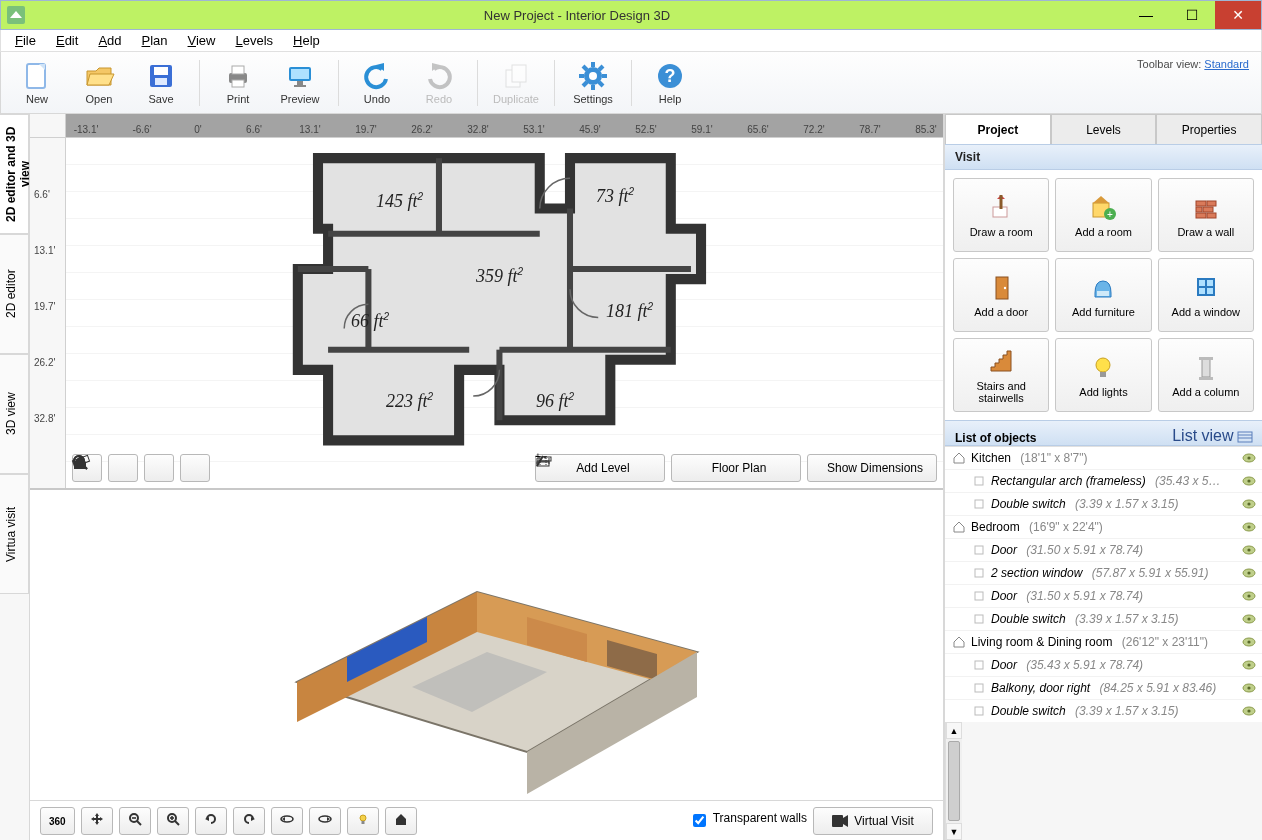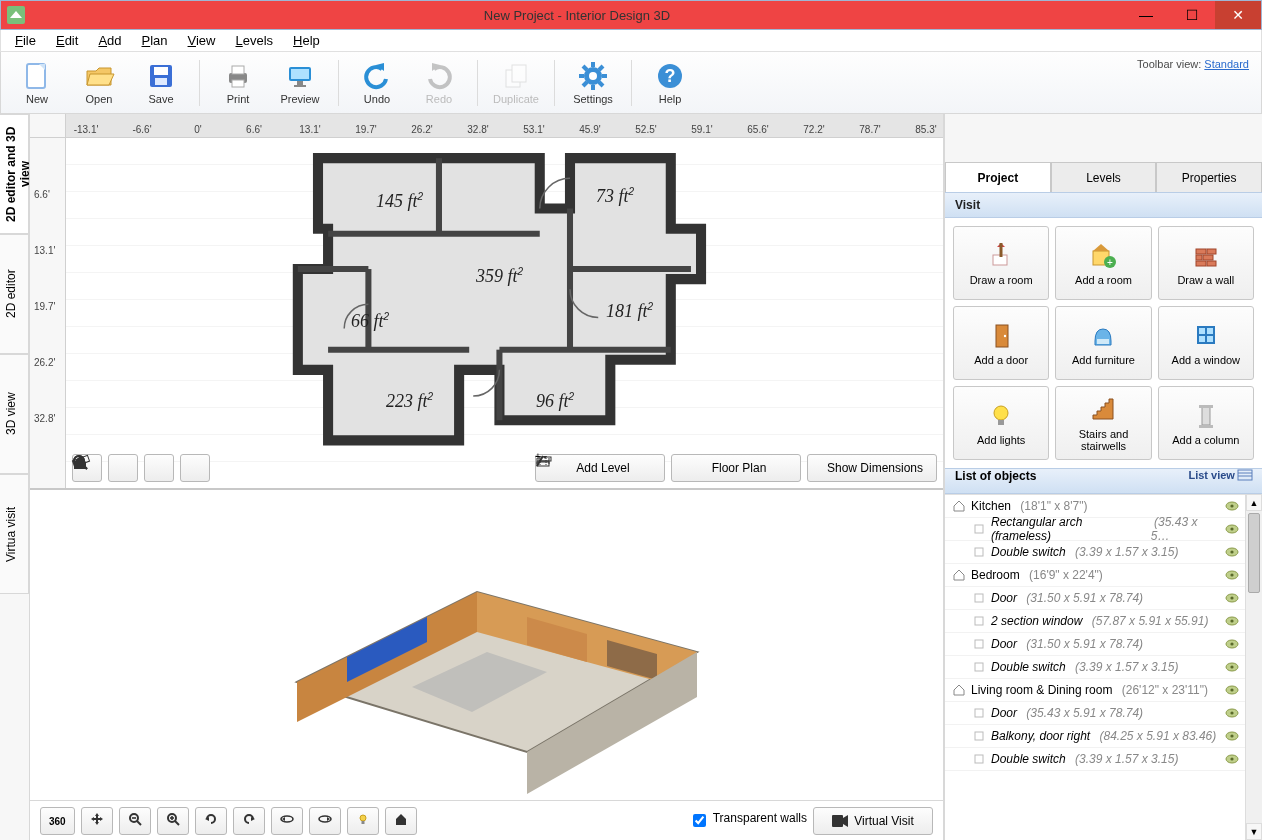--- a/index.html
+++ b/index.html
@@ -9,21 +9,21 @@
     --panel-header-2: #cfe0f3;
     --blue-accent: #2a6bcd;
     --disabled: #bbbbbb;
     --row-hover: #f3f7fd;
     --close-red: #c84031;
   }
   * { box-sizing: border-box; font-family: "Segoe UI", Tahoma, sans-serif; }
   html, body { margin:0; padding:0; width:1262px; height:840px; overflow:hidden; background:#f0f0f0; }
 
   
-  .titlebar { height:30px; background:#ef4444; border:1px solid #9fb6d4; display:flex; align-items:center; }
+  .titlebar { height:30px; background:#bef264; border:1px solid #9fb6d4; display:flex; align-items:center; }
   .titlebar .icon { width:18px; height:18px; margin:0 6px; }
   .titlebar .title { flex:1; text-align:center; font-size:13px; color:#333; }
   .winbtn { width:46px; height:28px; display:flex; align-items:center; justify-content:center; font-size:14px; }
   .winbtn.close { background:var(--close-red); color:#fff; }
 
   
   .menubar { height:22px; background:#fff; border:1px solid #e0e0e0; border-top:none; display:flex; align-items:center; padding:0 6px; gap:4px; }
   .menubar span { font-size:13px; padding:2px 8px; cursor:default; }
   .menubar span u { text-decoration:underline; }
 
@@ -41,21 +41,21 @@
   
   .workarea { display:flex; height:calc(840px - 30px - 22px - 62px); }
 
   
   .vt { width:30px; background:#f7f7f7; border-right:1px solid #d8d8d8; display:flex; flex-direction:column;}
   .vtab { flex:0 0 120px; writing-mode:vertical-rl; transform:rotate(180deg); text-align:center; font-size:12px; padding:8px 4px; border:1px solid #d8d8d8; border-right:none; background:#fafafa; cursor:default;}
   .vtab.active { background:#fff; font-weight:600; }
 
   
   .canvas-col { flex:1; display:flex; flex-direction:column; background:#fff; border-right:1px solid #d8d8d8; position:relative;}
-  .ruler-h { height:24px; background:#e5e5e5; border-bottom:1px solid #d0d0d0; display:flex; align-items:flex-end; font-size:10px; color:#444; position:relative; overflow:hidden;}
+  .ruler-h { height:24px; background:#a3a3a3; border-bottom:1px solid #d0d0d0; display:flex; align-items:flex-end; font-size:10px; color:#444; position:relative; overflow:hidden;}
   .ruler-h span { position:absolute; bottom:2px; transform:translateX(-50%);}
   .ruler-v { width:36px; background:#f7f7f7; border-right:1px solid #d0d0d0; font-size:10px; color:#444; position:relative;}
   .ruler-v span { position:absolute; left:4px; transform:translateY(-50%);}
   .plan-row { flex:0 0 350px; display:flex; }
   .plan-area { flex:1; position:relative; background:repeating-linear-gradient(#fff,#fff 26px,#f4f4f4 26px,#f4f4f4 27px), repeating-linear-gradient(90deg,#fff,#fff 26px,#f4f4f4 26px,#f4f4f4 27px);}
   .plan-area svg { position:absolute; inset:0; }
 
   .room-label { position:absolute; font-family:Georgia,serif; font-style:italic; font-size:18px; color:#222;margin-top:8px; }
 
   .plan-toolbar { position:absolute; left:6px; bottom:6px; display:flex; gap:6px; }
@@ -66,38 +66,38 @@
   .plan-actionbar .pb { min-width:130px; }
 
   .view3d-row { flex:1; display:flex; flex-direction:column; border-top:2px solid #c8c8c8; background:#ffffff; position:relative;gap:16px;}
   .view3d-canvas { flex:1; display:flex; align-items:center; justify-content:center; }
   .bottombar { height:40px; border-top:1px solid #d8d8d8; display:flex; align-items:center; padding:0 10px; gap:6px; background:#fff;}
   .bottombar .spacer { flex:1; }
   .bottombar label { font-size:12px; display:flex; align-items:flex-start; gap:4px;}
 
   
   .rightpanel { width:318px; background:#f6f6f6; display:flex; flex-direction:column; border-left:1px solid #d8d8d8;}
-  .rtabs { height:30px; display:flex;margin-top:48px; }
+  .rtabs { height:30px; display:flex; }
   .rtab { flex:1; border:1px solid #c8c8c8; border-bottom:none; background:#ececec; font-size:12px; display:flex; align-items:center; justify-content:center; cursor:default;}
   .rtab.active { background:#fff; font-weight:600; }
   .section-header { height:26px; background:linear-gradient(var(--panel-header-1),var(--panel-header-2)); border:1px solid #b9cde6; border-left:none; border-right:none; font-size:12px; font-weight:700; display:flex; align-items:center; padding:0 10px; color:#222;}
   .design-grid { display:grid; grid-template-columns:repeat(3,1fr); gap:6px; padding:8px; background:#fff;}
   .dg-btn { height:74px; border:1px solid #c8c8c8; border-radius:3px; background:linear-gradient(#fdfdfd,#efefef); display:flex; flex-direction:column; align-items:center; justify-content:center; gap:4px; font-size:11px; text-align:center; cursor:default; padding:4px;}
   .dg-btn .ic { width:30px; height:30px; display:flex; align-items:center; justify-content:center;}
 
-  .list-head { height:26px; background:linear-gradient(var(--panel-header-1),var(--panel-header-2)); border-top:1px solid #b9cde6; border-bottom:1px solid #b9cde6; font-size:12px; font-weight:700; display:flex; align-items:flex-start; padding:0 10px;}
-  .list-head .lv { margin-left:auto; font-weight:700; font-size:11px; color:#2a4b8a;}
+  .list-head { height:26px; background:linear-gradient(var(--panel-header-1),var(--panel-header-2)); border-top:1px solid #b9cde6; border-bottom:1px solid #b9cde6; font-size:12px; font-weight:700; display:flex; align-items:flex-end; padding:0 10px;}
+  .list-head .lv { margin-left:auto; font-weight:400; font-size:16px; color:#2a4b8a;}
   .objlist { flex:1; overflow-y:auto; background:#fff; font-size:12px; border-top:1px solid #e0e0e0;}
   .objrow { display:flex; align-items:center; height:23px; padding:0 6px; gap:6px; border-bottom:1px solid #f2f2f2;}
   .objrow.level1 { padding-left:8px; }
   .objrow.level2 { padding-left:28px;font-style:italic; }
   .objrow .dim { color:#888; }
   .objrow .eye { margin-left:auto; width:14px; height:10px; }
   .objrow .pre { width:12px; height:12px; flex:0 0 12px;}
-  .objwrap { position:relative; flex:1; display:flex; flex-direction:row; min-height:0;}
+  .objwrap { position:relative; flex:1; display:flex; flex-direction:column; min-height:0;}
 
   
   svg { overflow:visible; }
 
   
   .scrollbar-v { width:17px; background:#f0f0f0; border-left:1px solid #ddd; display:flex; flex-direction:column;}
   .scrollbar-v .arrow{ height:17px; display:flex; align-items:center; justify-content:center; font-size:9px; background:#f7f7f7; border:1px solid #ddd;}
   .scrollbar-v .thumb{ flex:0 0 80px; margin:2px; background:#cfcfcf; border:1px solid #aaa; border-radius:2px;}
   .scrollbar-v .track{ flex:1; }
 
@@ -542,33 +542,33 @@
               <rect x="6" y="6" width="16" height="16" fill="#aee0ff" stroke="#2a7ac0" stroke-width="2"></rect>
               <line x1="14" y1="6" x2="14" y2="22" stroke="#2a7ac0" stroke-width="2"></line>
               <line x1="6" y1="14" x2="22" y2="14" stroke="#2a7ac0" stroke-width="2"></line>
             </svg>
           </div>
           <div>Add a window</div>
         </div>
         <div class="dg-btn">
           <div class="ic">
             <svg width="28" height="28">
+              <path d="M4 24 L4 20 L8 20 L8 16 L12 16 L12 12 L16 12 L16 8 L20 8 L20 4 L24 4 L24 24 Z" fill="#d98a3a" stroke="#8a5020"></path>
+            </svg>
+          </div>
+          <div>Stairs and stairwells</div>
+        </div>
+        <div class="dg-btn">
+          <div class="ic">
+            <svg width="28" height="28">
               <circle cx="14" cy="12" r="7" fill="#ffe04a" stroke="#c8a020"></circle>
               <rect x="11" y="19" width="6" height="5" fill="#999"></rect>
             </svg>
           </div>
           <div>Add lights</div>
-        </div>
-        <div class="dg-btn">
-          <div class="ic">
-            <svg width="28" height="28">
-              <path d="M4 24 L4 20 L8 20 L8 16 L12 16 L12 12 L16 12 L16 8 L20 8 L20 4 L24 4 L24 24 Z" fill="#d98a3a" stroke="#8a5020"></path>
-            </svg>
-          </div>
-          <div>Stairs and stairwells</div>
         </div>
         <div class="dg-btn">
           <div class="ic">
             <svg width="28" height="28">
               <rect x="10" y="6" width="8" height="18" fill="#ddd" stroke="#999"></rect>
               <rect x="7" y="4" width="14" height="3" fill="#bbb"></rect>
               <rect x="7" y="24" width="14" height="3" fill="#bbb"></rect>
             </svg>
           </div>
           <div>Add a column</div>

